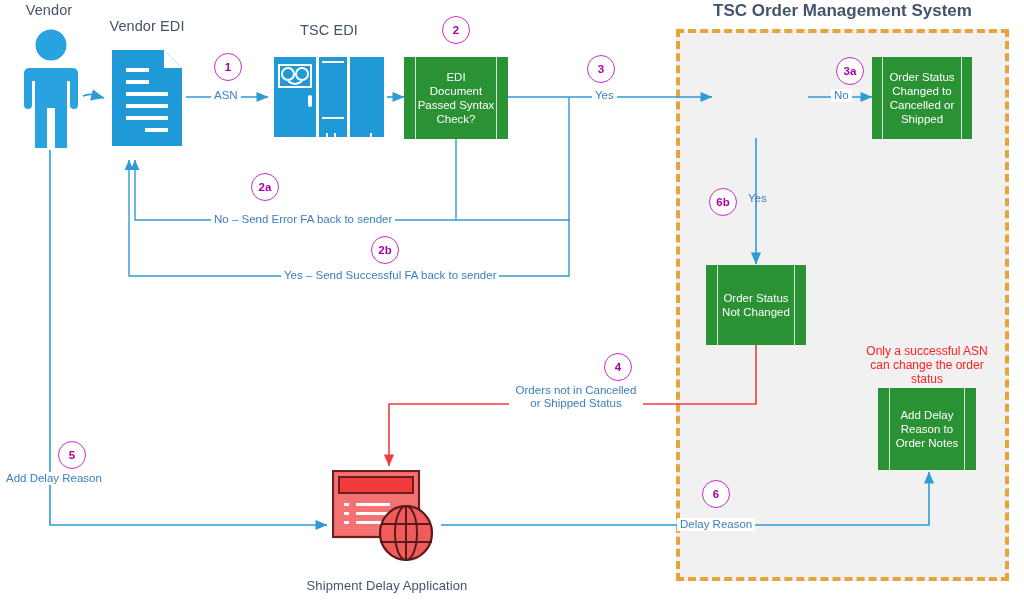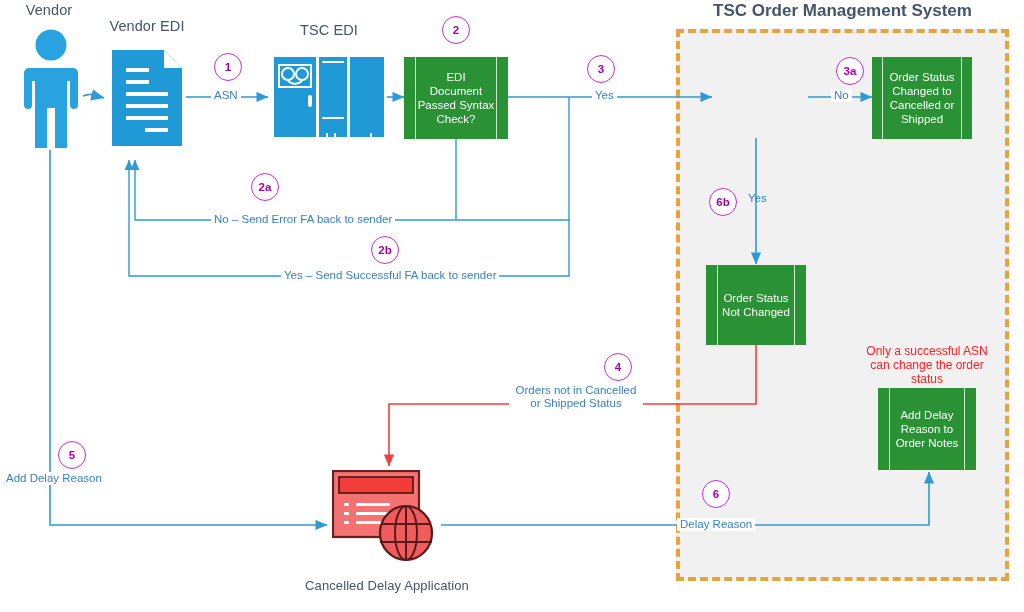--- a/index.html
+++ b/index.html
@@ -204,21 +204,21 @@
         <rect x="12" y="51" width="5" height="3"></rect>
         <rect x="24" y="51" width="34" height="3"></rect>
       </g>
       <ellipse cx="74" cy="63" rx="26" ry="27" fill="#f05c5c" stroke="#5b1a1a" stroke-width="2.2"></ellipse>
       <ellipse cx="74" cy="63" rx="11" ry="27" fill="none" stroke="#5b1a1a" stroke-width="2"></ellipse>
       <line x1="74" y1="36" x2="74" y2="90" stroke="#5b1a1a" stroke-width="2"></line>
       <line x1="49" y1="54" x2="99" y2="54" stroke="#5b1a1a" stroke-width="2"></line>
       <line x1="48" y1="72" x2="100" y2="72" stroke="#5b1a1a" stroke-width="2"></line>
     </svg>
   </div>
-  <div class="cap" id="ship-app-cap" style="font-size:13px;">Cancelled Delay Application</div>
+  <div class="cap" id="ship-app-cap" style="font-size:13px;">Shipment Delay Application</div>
 
   <div class="gbox" style="left:404px;top:57px;width:104px;height:82px;">
     <div class="inner" style="left:11px;right:11px;"></div>
     <div class="txt">EDI
 Document
 Passed Syntax
 Check?</div>
   </div>
 
 

